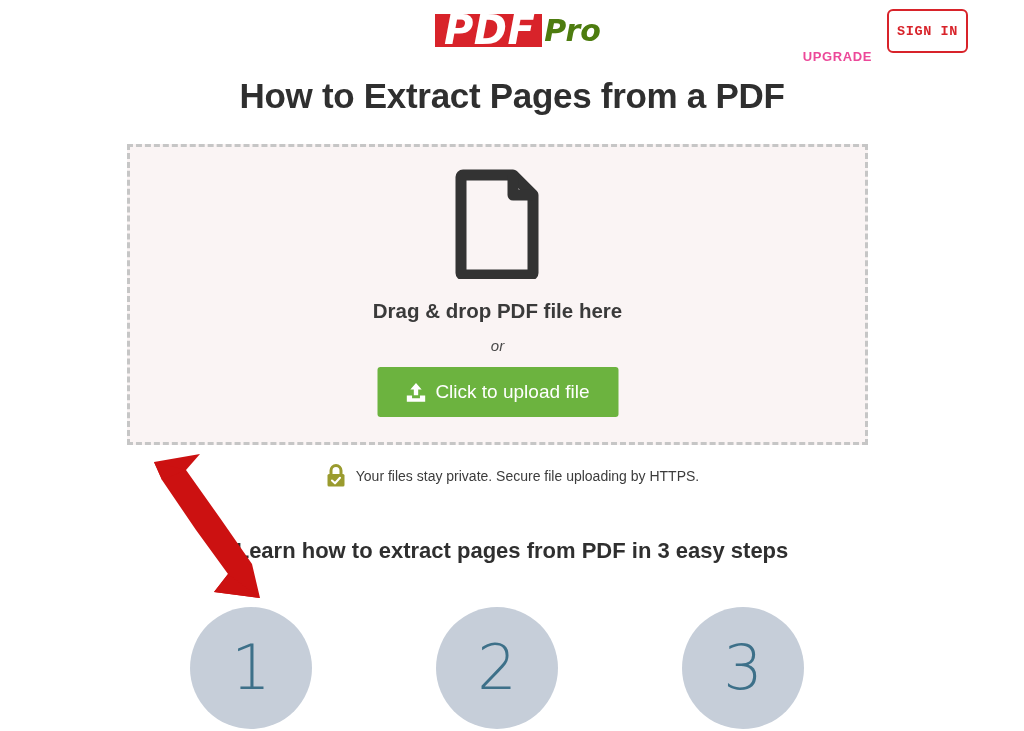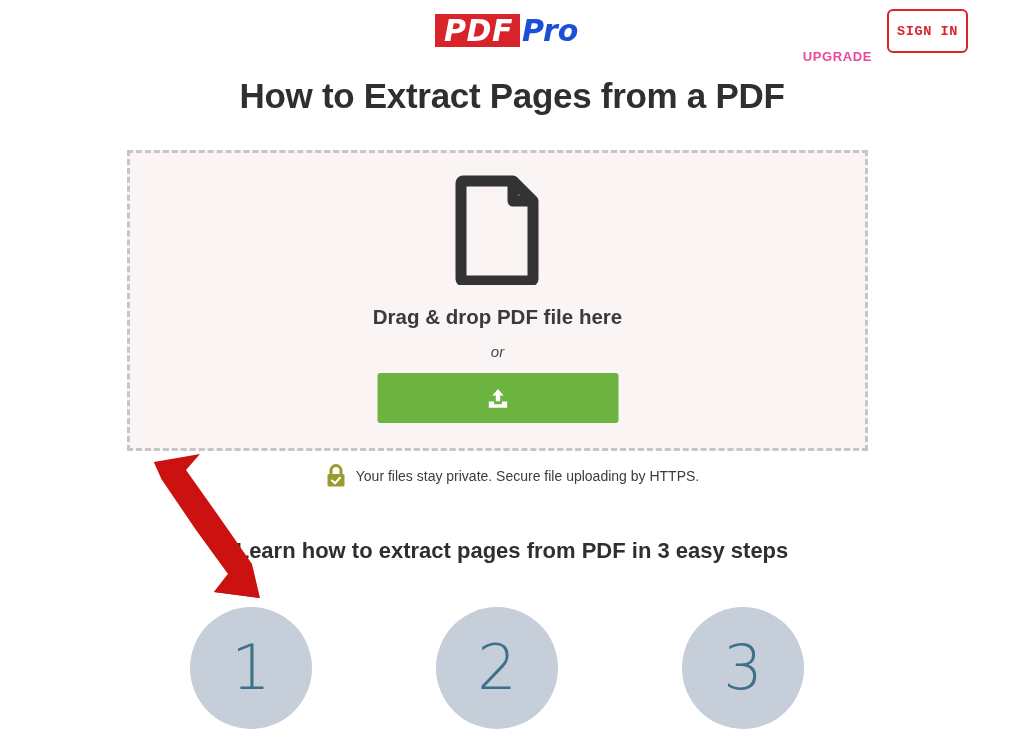--- a/index.html
+++ b/index.html
@@ -32,30 +32,30 @@
     display: flex;
     align-items: center;
     height: 36px;
   }
   #logo-mark {
     background: #d8232a;
     color: #ffffff;
     font-family: "DejaVu Sans", sans-serif;
     font-weight: bold;
     font-style: italic;
-    font-size: 30px;
+    font-size: 40px;
     letter-spacing: 0.5px;
     line-height: 33px;
     padding: 0 7px 0 9px;
     height: 33px;
     display: flex;
     align-items: center;
   }
   #logo-word {
-    color: #1d4ed8;
+    color: #4d7c0f;
     font-family: "DejaVu Sans", sans-serif;
     font-weight: bold;
     font-style: italic;
     font-size: 30px;
     line-height: 33px;
     margin-left: 2px;
   }
   #upgrade-link {
     position: absolute;
     right: 152px;
@@ -95,21 +95,21 @@
     font-size: 35px;
     font-weight: bold;
     color: #2f2f2f;
     letter-spacing: -0.3px;
   }
 
   
   #dropzone {
     position: absolute;
     left: 127px;
-    top: 150px;
+    top: 144px;
     width: 741px;
     height: 301px;
     background: #faf4f4;
     border: 3px dashed #c6c6c6;
   }
   #doc-icon {
     position: absolute;
     left: 50%;
     transform: translateX(-50%);
     top: 22px;
@@ -244,20 +244,21 @@
     </svg>
 
     <div id="drop-title">Drag &amp; drop PDF file here</div>
     <div id="drop-or">or</div>
 
     <button id="upload-button">
       <svg id="upload-icon" viewBox="0 0 24 24" xmlns="http://www.w3.org/2000/svg">
         <path d="M12 1 L18.5 8.5 H14.5 V15 H9.5 V8.5 H5.5 Z" fill="#ffffff"></path>
         <path d="M1.5 15.5 H7.5 V18.5 H16.5 V15.5 H22.5 V22.5 H1.5 Z" fill="#ffffff"></path>
       </svg>
+      <span>Click to upload file</span>
     </button>
   </div>
 
   <div id="privacy-note">
     <svg id="lock-icon" viewBox="0 0 22 25" xmlns="http://www.w3.org/2000/svg">
       <path d="M6 11 V7.5 a5 5 0 0 1 10 0 V11" fill="none" stroke="#9a9b2e" stroke-width="3"></path>
       <rect x="2.5" y="11" width="17" height="12.5" rx="1.5" fill="#9a9b2e"></rect>
       <path d="M7 17.5 L10 20.3 L15 14.8" fill="none" stroke="#ffffff" stroke-width="2.1" stroke-linecap="round" stroke-linejoin="round"></path>
     </svg>
     <span id="privacy-text">Your files stay private. Secure file uploading by HTTPS.</span>

